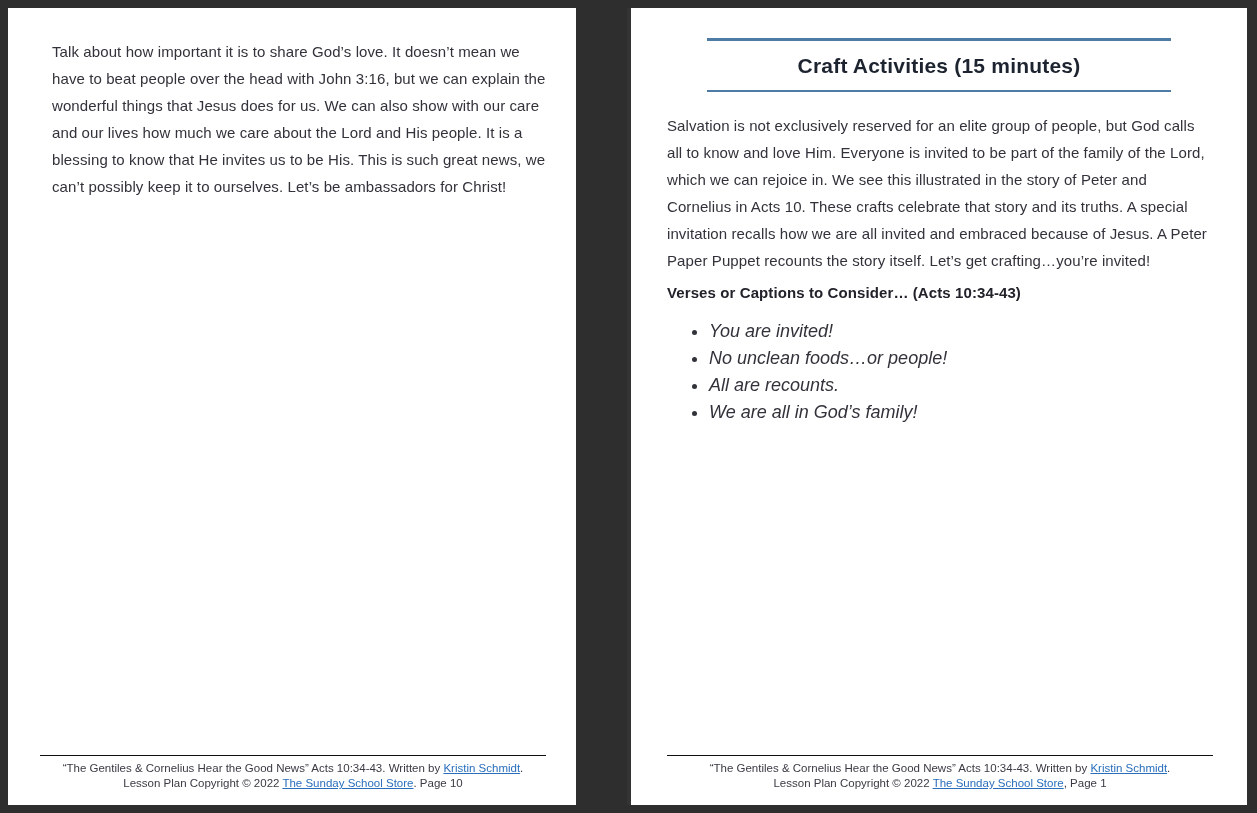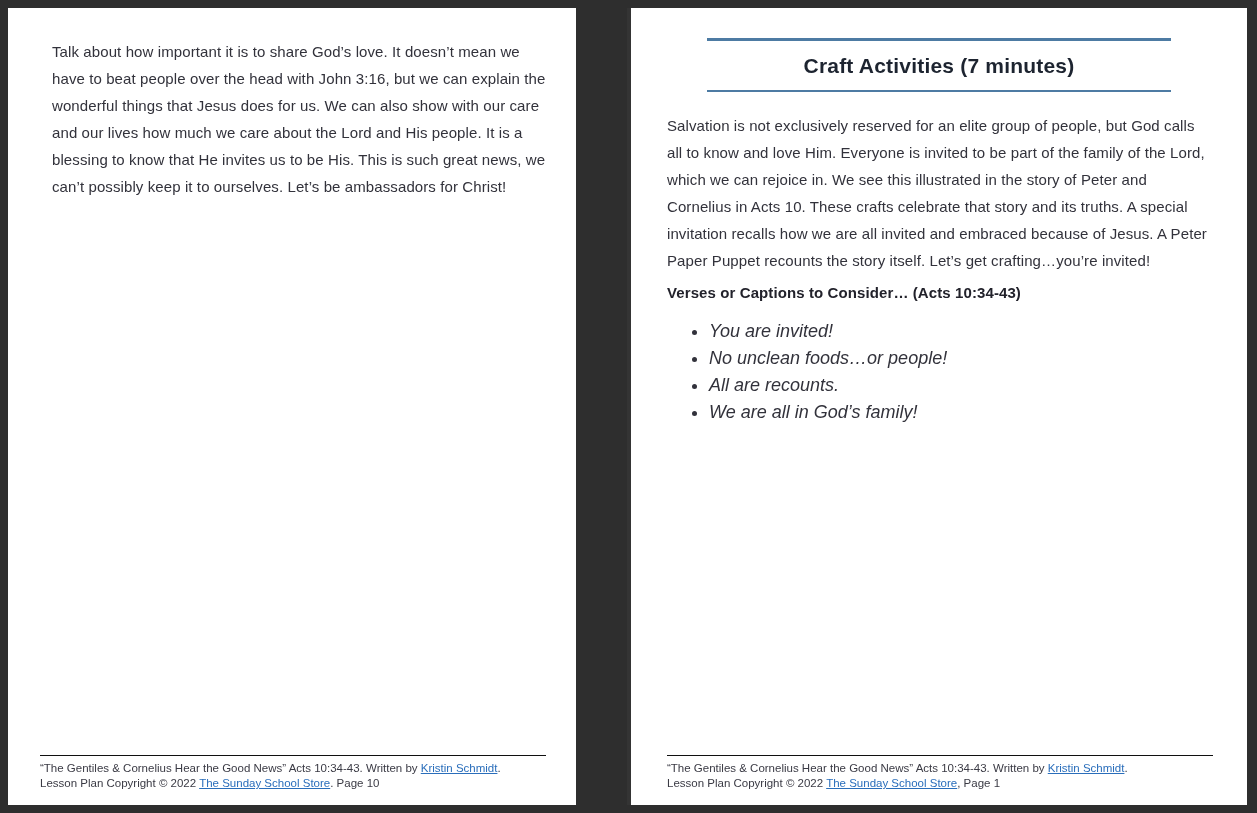--- a/index.html
+++ b/index.html
@@ -39,21 +39,21 @@
   .subheading { margin-top: 5px; font-weight: 700; color: #22222b; }
   .bullets {
     margin: 12px 0 0 0; padding-left: 42px;
     font-style: italic; list-style-type: disc;
   }
   .bullets li {
     font-size: 18px; line-height: 27px; color: #32323b;
   }
 
   .footer {
-    position: absolute; bottom: 14px; text-align: left;
+    position: absolute; bottom: 14px; text-align: center;
   }
   .footer-l { left: 32px; right: 30px; }
   .footer-r { left: 36px; right: 34px; }
   .footer-rule { height: 1px; background: #101010; margin-bottom: 5px; }
   .footer-line { font-size: 11.5px; line-height: 15px; color: #3a3a44; }
   .link { color: #2a6ebb; text-decoration: underline; cursor: pointer; }
 </style>
 </head>
 <body>
 
@@ -69,21 +69,21 @@
       <div class="footer-line"><span>Lesson Plan Copyright © 2022 </span><a class="link">The Sunday School Store</a><span>. Page 10</span></div>
     </div>
   </div>
 
   <div class="page-gap"></div>
 
   <div class="page page-right">
     <div class="content-right">
       <div class="heading-block">
         <div class="rule-top"></div>
-        <h1 class="heading">Craft Activities (7 minutes)</h1>
+        <h1 class="heading">Craft Activities (15 minutes)</h1>
         <div class="rule-bottom"></div>
       </div>
       <p class="body-text intro">Salvation is not exclusively reserved for an elite group of people, but God calls all to know and love Him. Everyone is invited to be part of the family of the Lord, which we can rejoice in. We see this illustrated in the story of Peter and Cornelius in Acts 10. These crafts celebrate that story and its truths. A special invitation recalls how we are all invited and embraced because of Jesus. A Peter Paper Puppet recounts the story itself. Let’s get crafting…you’re invited!</p>
       <p class="body-text subheading">Verses or Captions to Consider…  (Acts 10:34-43)</p>
       <ul class="bullets">
         <li>You are invited!</li>
         <li>No unclean foods…or people!</li>
         <li>All are recounts.</li>
         <li>We are all in God’s family!</li>
       </ul>

